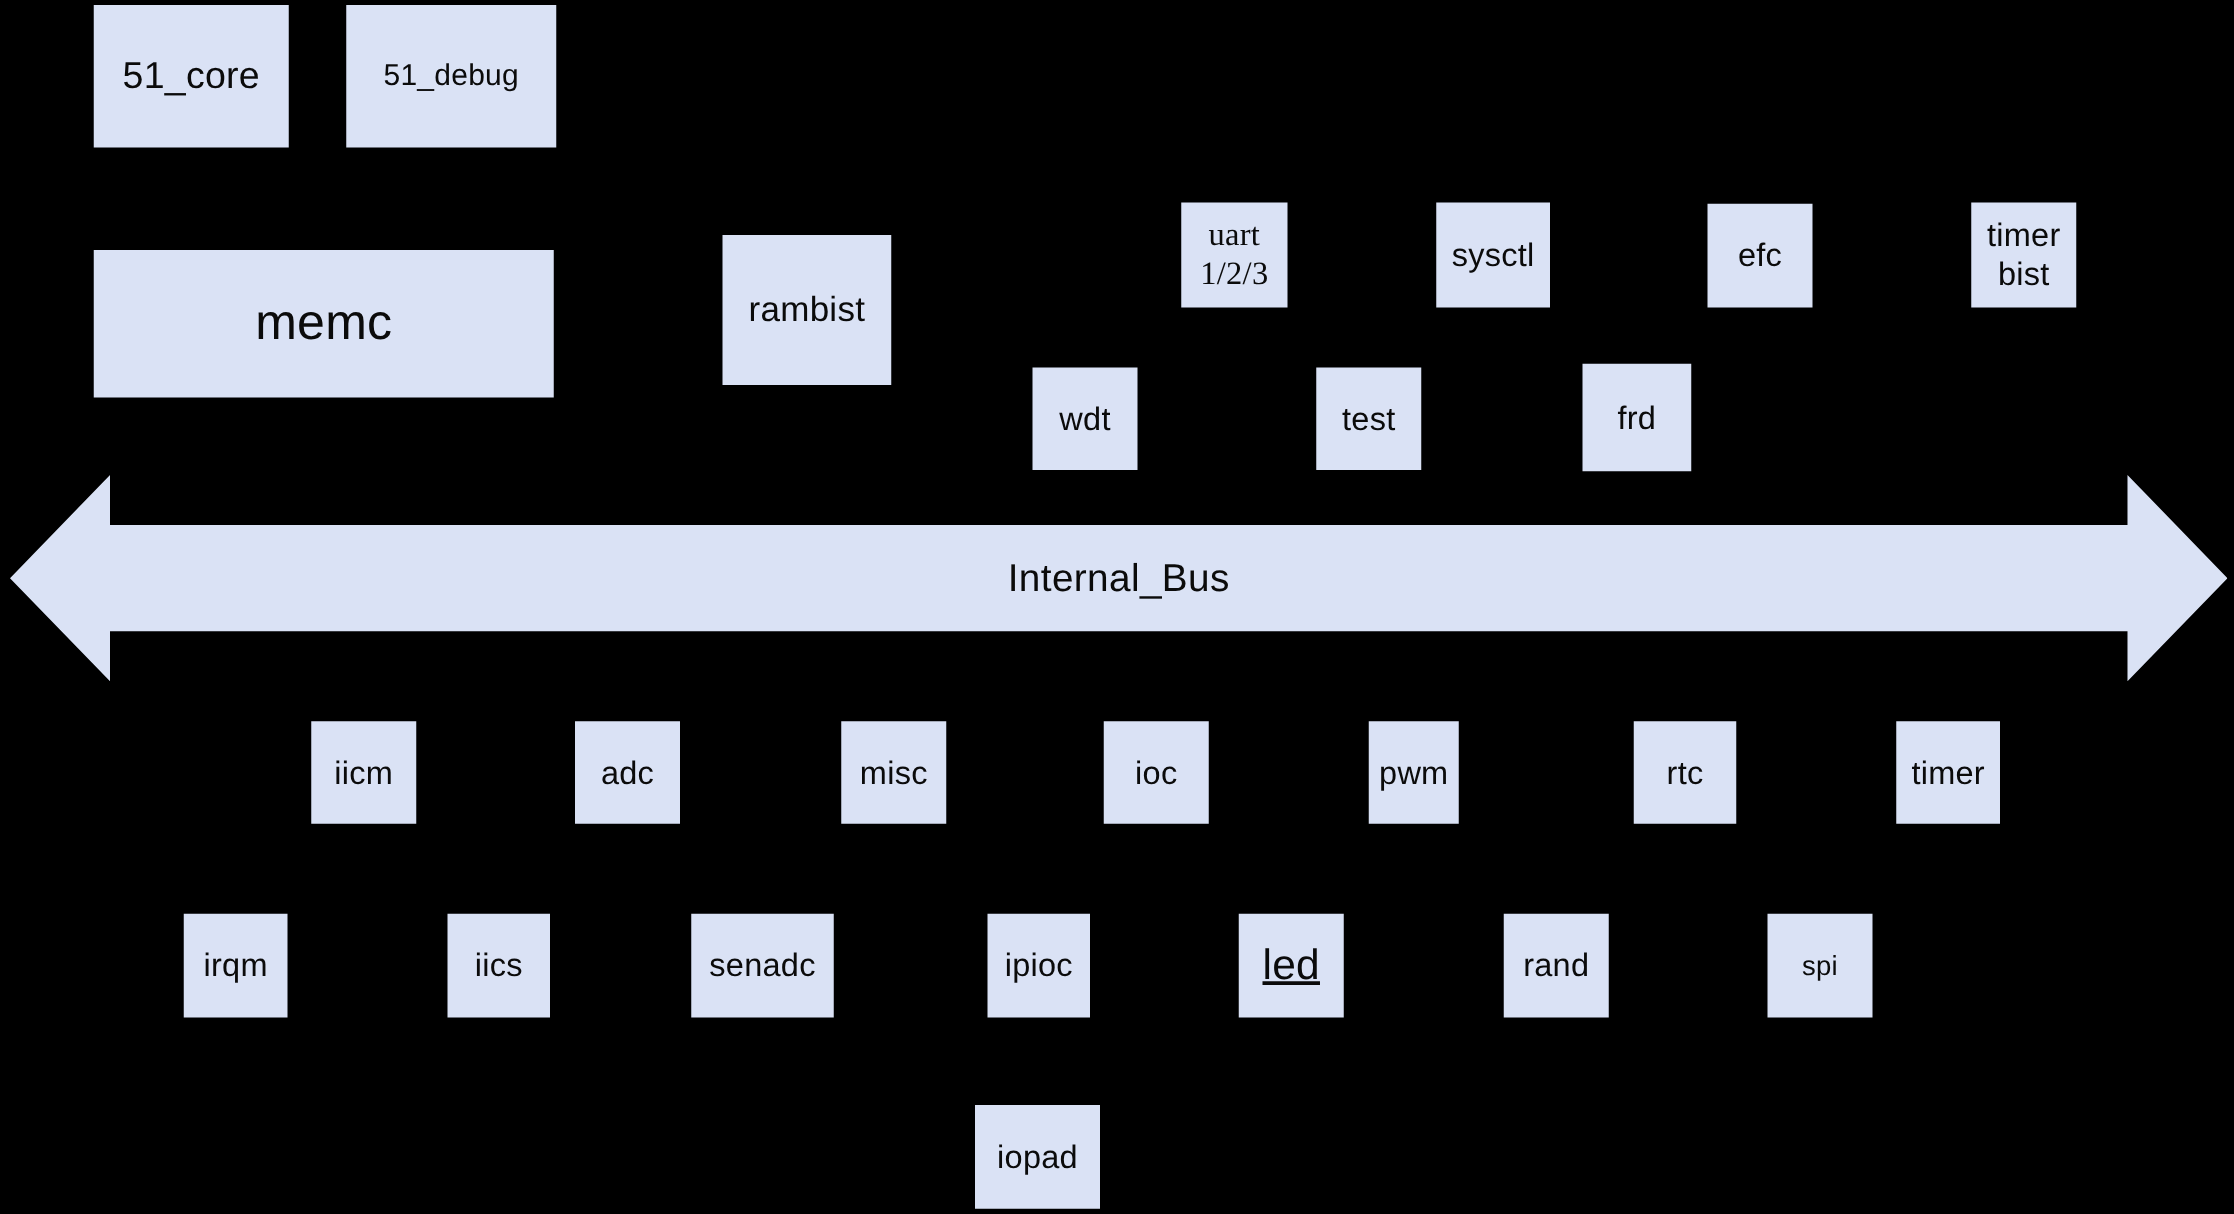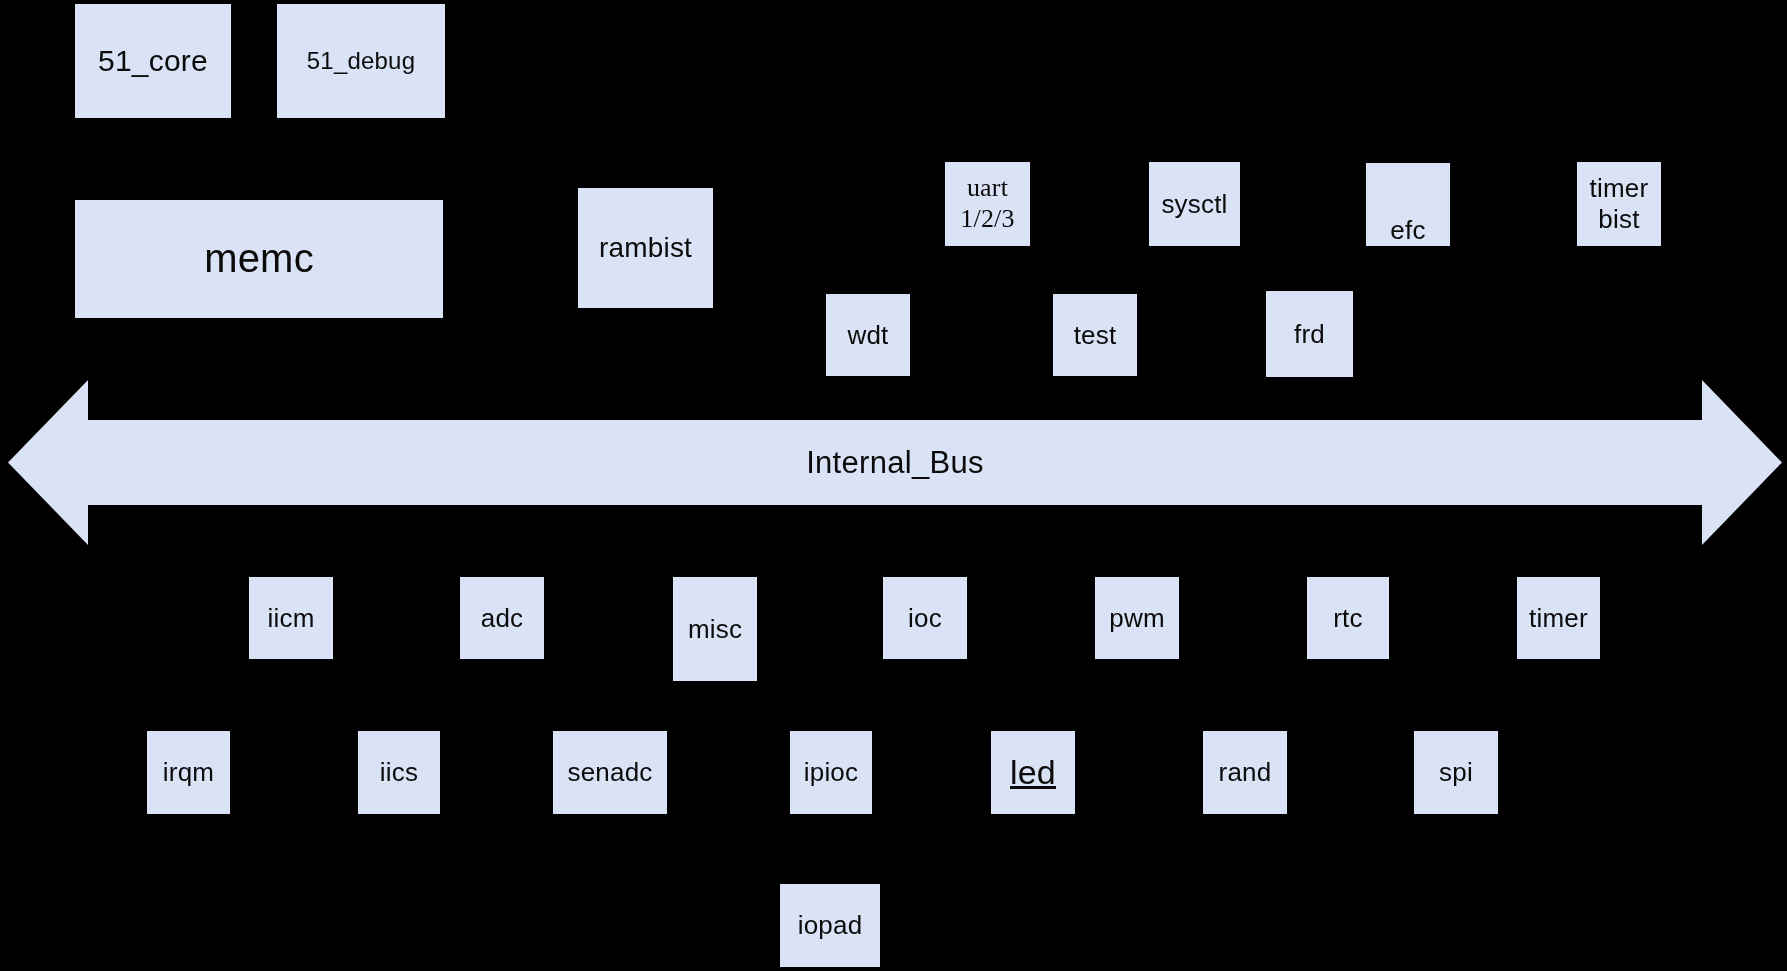--- a/index.html
+++ b/index.html
@@ -76,21 +76,21 @@
       <div class="block" style="left: 578px; top: 188px; width: 135px; height: 120px; font-size: 28px;">
         <span class="label">rambist</span>
       </div>
       <div class="block" style="left: 945px; top: 162px; width: 85px; height: 84px; font-size: 26px; font-family: Liberation Serif, serif;">
         <span class="label">uart
 1/2/3</span>
       </div>
       <div class="block" style="left: 1149px; top: 162px; width: 91px; height: 84px; font-size: 26px;">
         <span class="label">sysctl</span>
       </div>
-      <div class="block" style="left: 1366px; top: 163px; width: 84px; height: 83px; font-size: 26px; align-items: flex-end;">
+      <div class="block" style="left: 1366px; top: 163px; width: 84px; height: 83px; font-size: 26px;">
         <span class="label">efc</span>
       </div>
       <div class="block" style="left: 1577px; top: 162px; width: 84px; height: 84px; font-size: 26px;">
         <span class="label">timer
 bist</span>
       </div>
       <div class="block" style="left: 826px; top: 294px; width: 84px; height: 82px; font-size: 26px;">
         <span class="label">wdt</span>
       </div>
       <div class="block" style="left: 1053px; top: 294px; width: 84px; height: 82px; font-size: 26px;">
@@ -98,27 +98,27 @@
       </div>
       <div class="block" style="left: 1266px; top: 291px; width: 87px; height: 86px; font-size: 26px;">
         <span class="label">frd</span>
       </div>
       <div class="block" style="left: 249px; top: 577px; width: 84px; height: 82px; font-size: 26px;">
         <span class="label">iicm</span>
       </div>
       <div class="block" style="left: 460px; top: 577px; width: 84px; height: 82px; font-size: 26px;">
         <span class="label">adc</span>
       </div>
-      <div class="block" style="left: 673px; top: 577px; width: 84px; height: 104px; font-size: 26px;">
+      <div class="block" style="left: 673px; top: 577px; width: 84px; height: 82px; font-size: 26px;">
         <span class="label">misc</span>
       </div>
       <div class="block" style="left: 883px; top: 577px; width: 84px; height: 82px; font-size: 26px;">
         <span class="label">ioc</span>
       </div>
-      <div class="block" style="left: 1095px; top: 577px; width: 84px; height: 82px; font-size: 26px;">
+      <div class="block" style="left: 1095px; top: 577px; width: 72px; height: 82px; font-size: 26px;">
         <span class="label">pwm</span>
       </div>
       <div class="block" style="left: 1307px; top: 577px; width: 82px; height: 82px; font-size: 26px;">
         <span class="label">rtc</span>
       </div>
       <div class="block" style="left: 1517px; top: 577px; width: 83px; height: 82px; font-size: 26px;">
         <span class="label">timer</span>
       </div>
       <div class="block" style="left: 147px; top: 731px; width: 83px; height: 83px; font-size: 26px;">
         <span class="label">irqm</span>
@@ -131,21 +131,21 @@
       </div>
       <div class="block" style="left: 790px; top: 731px; width: 82px; height: 83px; font-size: 26px;">
         <span class="label">ipioc</span>
       </div>
       <div class="block" style="left: 991px; top: 731px; width: 84px; height: 83px; font-size: 34px; text-decoration: underline;">
         <span class="label">led</span>
       </div>
       <div class="block" style="left: 1203px; top: 731px; width: 84px; height: 83px; font-size: 26px;">
         <span class="label">rand</span>
       </div>
-      <div class="block" style="left: 1414px; top: 731px; width: 84px; height: 83px; font-size: 26px;">
+      <div class="block" style="left: 1414px; top: 731px; width: 84px; height: 83px; font-size: 22px;">
         <span class="label">spi</span>
       </div>
       <div class="block" style="left: 780px; top: 884px; width: 100px; height: 83px; font-size: 26px;">
         <span class="label">iopad</span>
       </div>
     </div>
 
 </div>
 
 </body></html>

